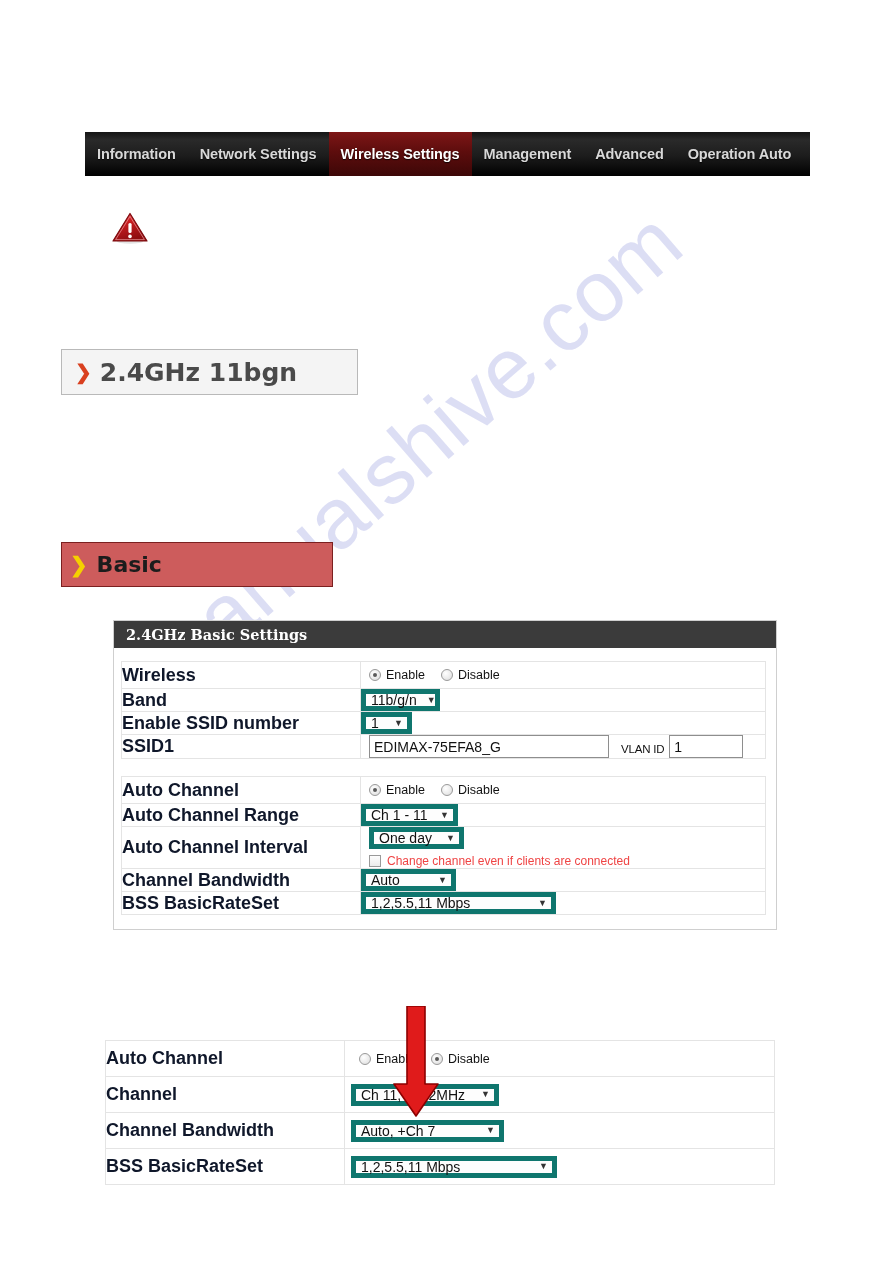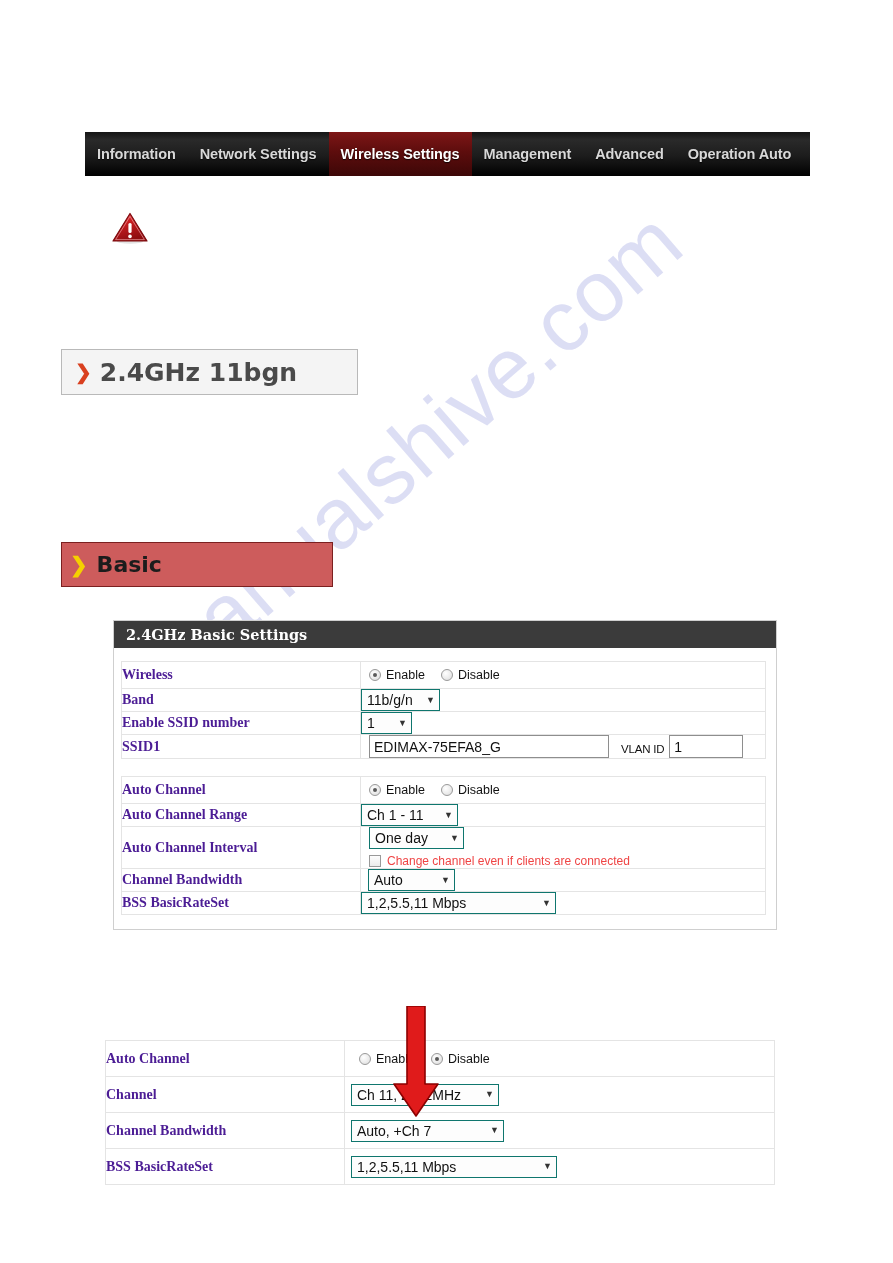--- a/index.html
+++ b/index.html
@@ -171,24 +171,24 @@
   table.settings.g2 { margin-top: 17px; }
 
   table.settings td {
     border: 1px solid #e4e4e4;
     padding: 0;
     background: #ffffff;
     vertical-align: middle;
   }
   td.lbl {
     width: 239px;
-    color: #4c1d95;
-    font-size: 14px;
-    font-weight: bold;
-    font-family: Liberation Serif, serif;
+    color: #0f172a;
+    font-size: 18px;
+    font-weight: bold;
+    font-family: Liberation Sans, sans-serif;
     padding-left: 16px;
     box-sizing: border-box;
   }
   td.val {
     padding-left: 7px;
     padding-top: 3px;
     padding-bottom: 3px;
   }
 
   
@@ -221,41 +221,41 @@
     color: #111;
     margin-left: 5px;
     margin-right: 16px;
     font-family: "Liberation Sans", sans-serif;
   }
 
   .sel {
     display: inline-flex;
     align-items: center;
     justify-content: space-between;
-    border: 1px solid #0f766e;
+    border: 5px solid #0f766e;
     background: #fdfdfd;
     height: 22px;
     font-size: 14px;
     color: #111;
     font-family: "Liberation Sans", sans-serif;
     box-sizing: border-box;
     padding: 0 4px 0 5px;
     vertical-align: middle;
   }
   .sel .caret {
     font-size: 9px;
     color: #333;
     margin-left: 10px;
     line-height: 1;
   }
   .sel-band  { width: 79px; }
   .sel-ssidn { width: 51px; }
   .sel-acr   { width: 97px; }
   .sel-aci   { width: 95px; }
-  .sel-cbw   { width: 87px; margin-left: 7px; }
+  .sel-cbw   { width: 95px; }
   .sel-brs   { width: 195px; }
   .sel-chan  { width: 148px; }
   .sel-cbw2  { width: 153px; }
   .sel-brs2  { width: 206px; }
 
   .txtbox {
     display: inline-flex;
     align-items: center;
     border: 1px solid #8e8e8e;
     background: #ffffff;

